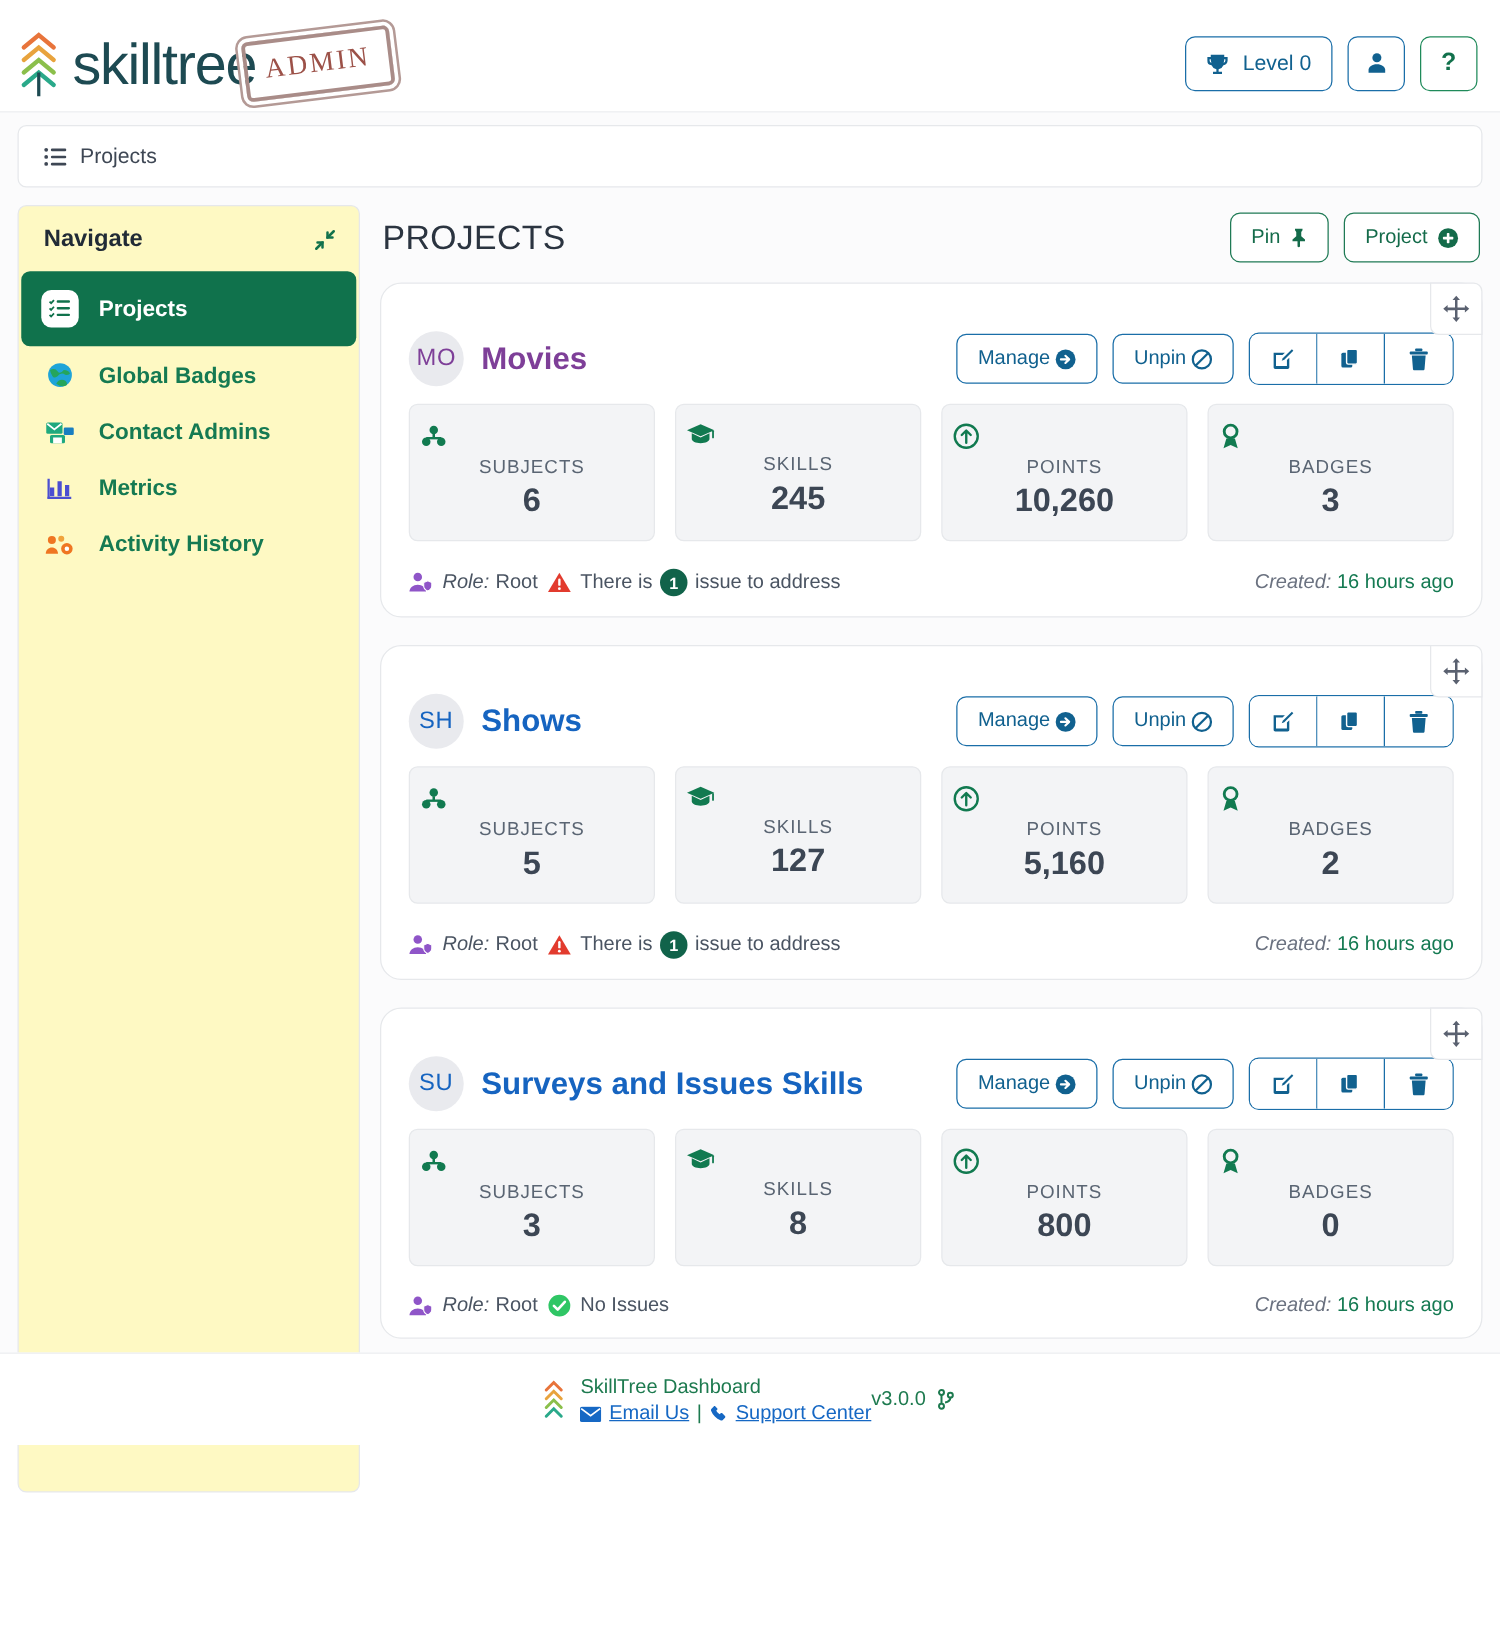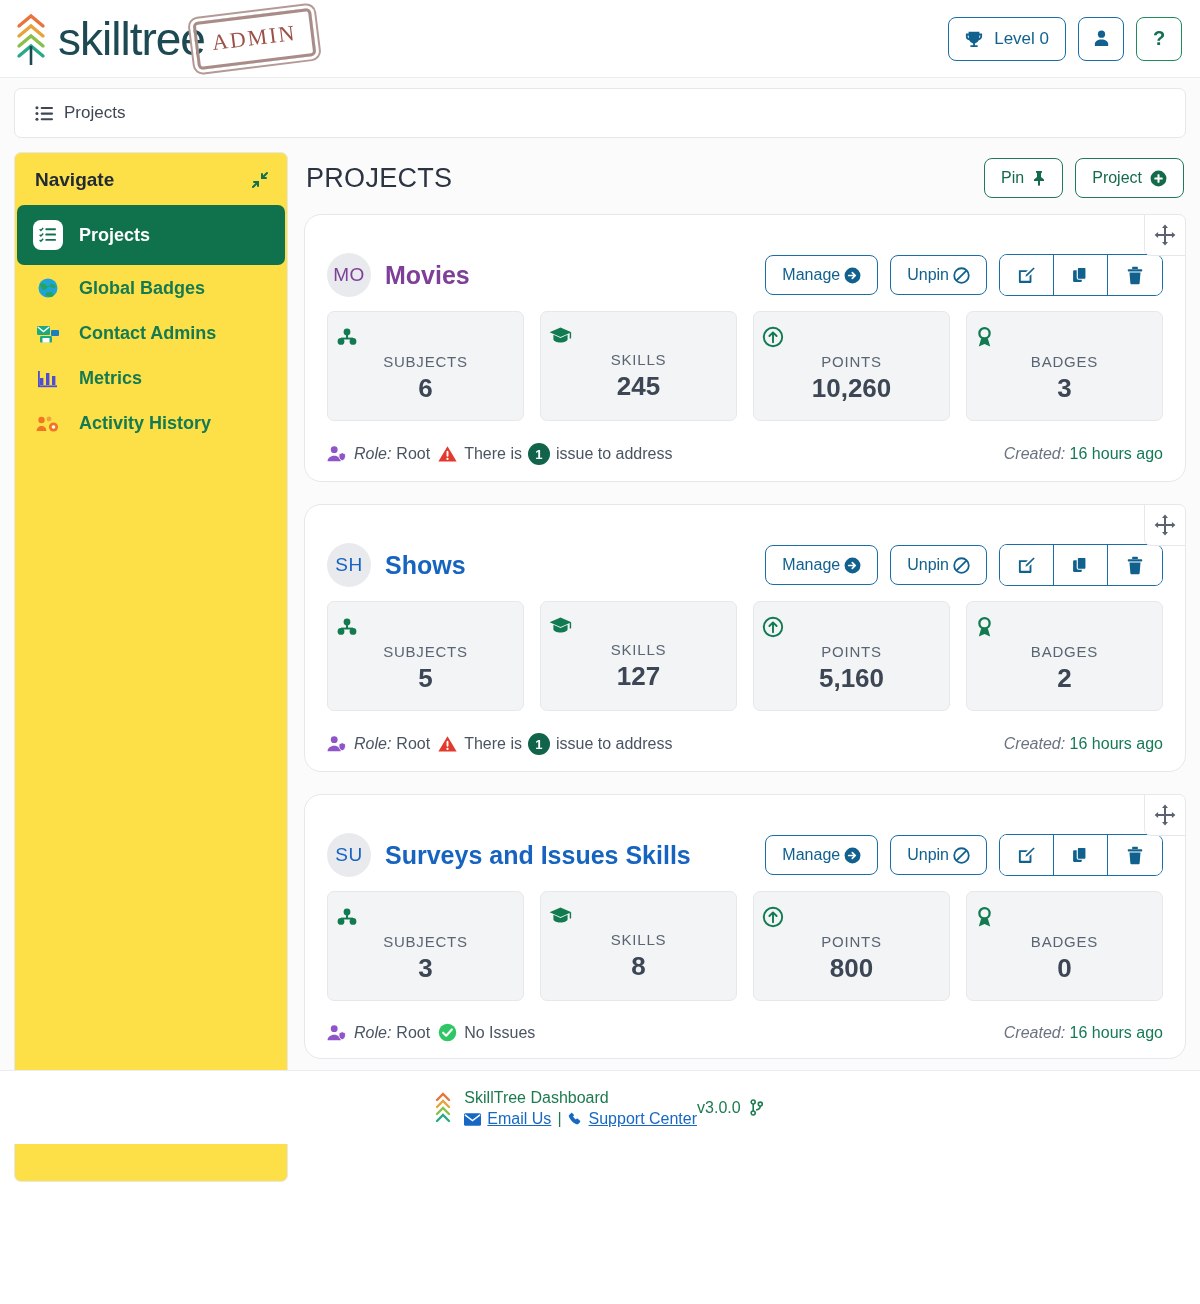--- a/index.html
+++ b/index.html
@@ -4,21 +4,21 @@
 <style>
   * { box-sizing: border-box; }
   html, body {
     margin: 0; padding: 0;
     width: 1200px; height: 1304px;
     background: #ffffff;
     font-family: "Liberation Sans", sans-serif;
     color: #2d3748;
     overflow: hidden;
   }
-  .page { width: 1200px; height: 1144px; position: relative; background: #fbfbfc; }
+  .page { width: 1200px; height: 1144px; position: relative; background: #fbfbfc; margin-top: 12px; }
 
   
   .header {
     height: 78px; background: #ffffff;
     display: flex; align-items: center; justify-content: space-between;
     padding: 0 18px 0 14px;
     border-bottom: 1px solid #ebedf0;
   }
   .brand { display: flex; align-items: center; gap: 2px; }
   .chevstack { width: 34px; height: 52px; position: relative; margin-right: 8px; }
@@ -52,21 +52,21 @@
     background: #fff; border: 1px solid #e6e8eb; border-radius: 7px;
     height: 50px; display: flex; align-items: center; gap: 10px;
     padding: 0 20px; font-size: 17px; color: #3e4754; font-weight: 500;
   }
 
   
   .body { display: flex; gap: 16px; padding: 14px 14px 0 14px; align-items: flex-start; }
 
   
   .sidebar {
-    width: 274px; background: #fde047; border: 1px solid #e6e8eb;
+    width: 274px; background: #fef9c3; border: 1px solid #e6e8eb;
     border-radius: 7px; min-height: 1030px; overflow: hidden; flex: none;
   }
   .nav-head {
     display: flex; align-items: center; justify-content: space-between;
     padding: 16px 18px 14px 20px;
   }
   .nav-head h2 { margin: 0; font-size: 19px; font-weight: 700; color: #212b36; }
   .nav-item {
     display: flex; align-items: center; gap: 16px;
     padding: 12px 18px; font-size: 18px; color: #157a52; font-weight: 600;

